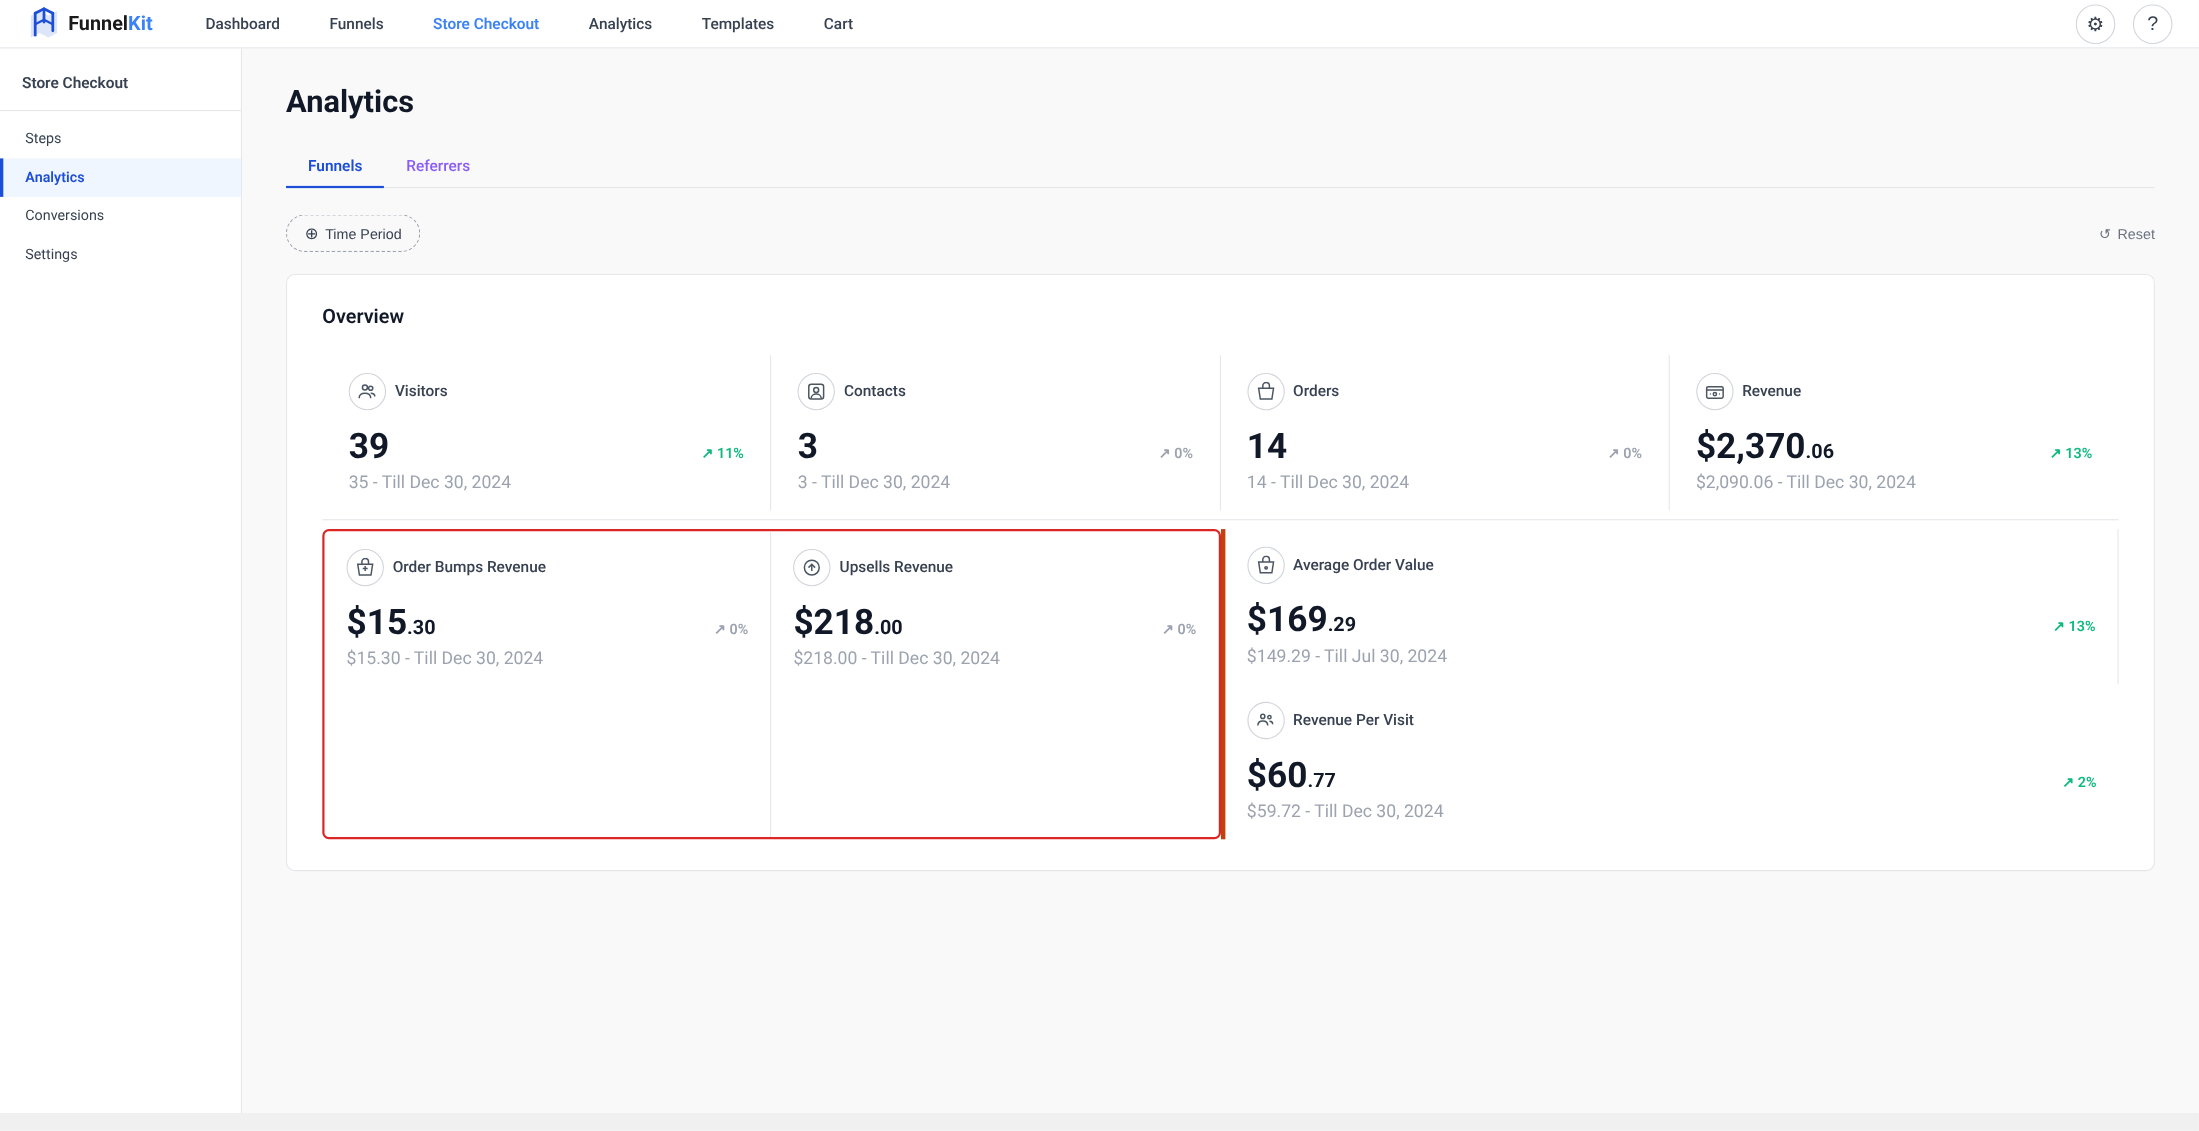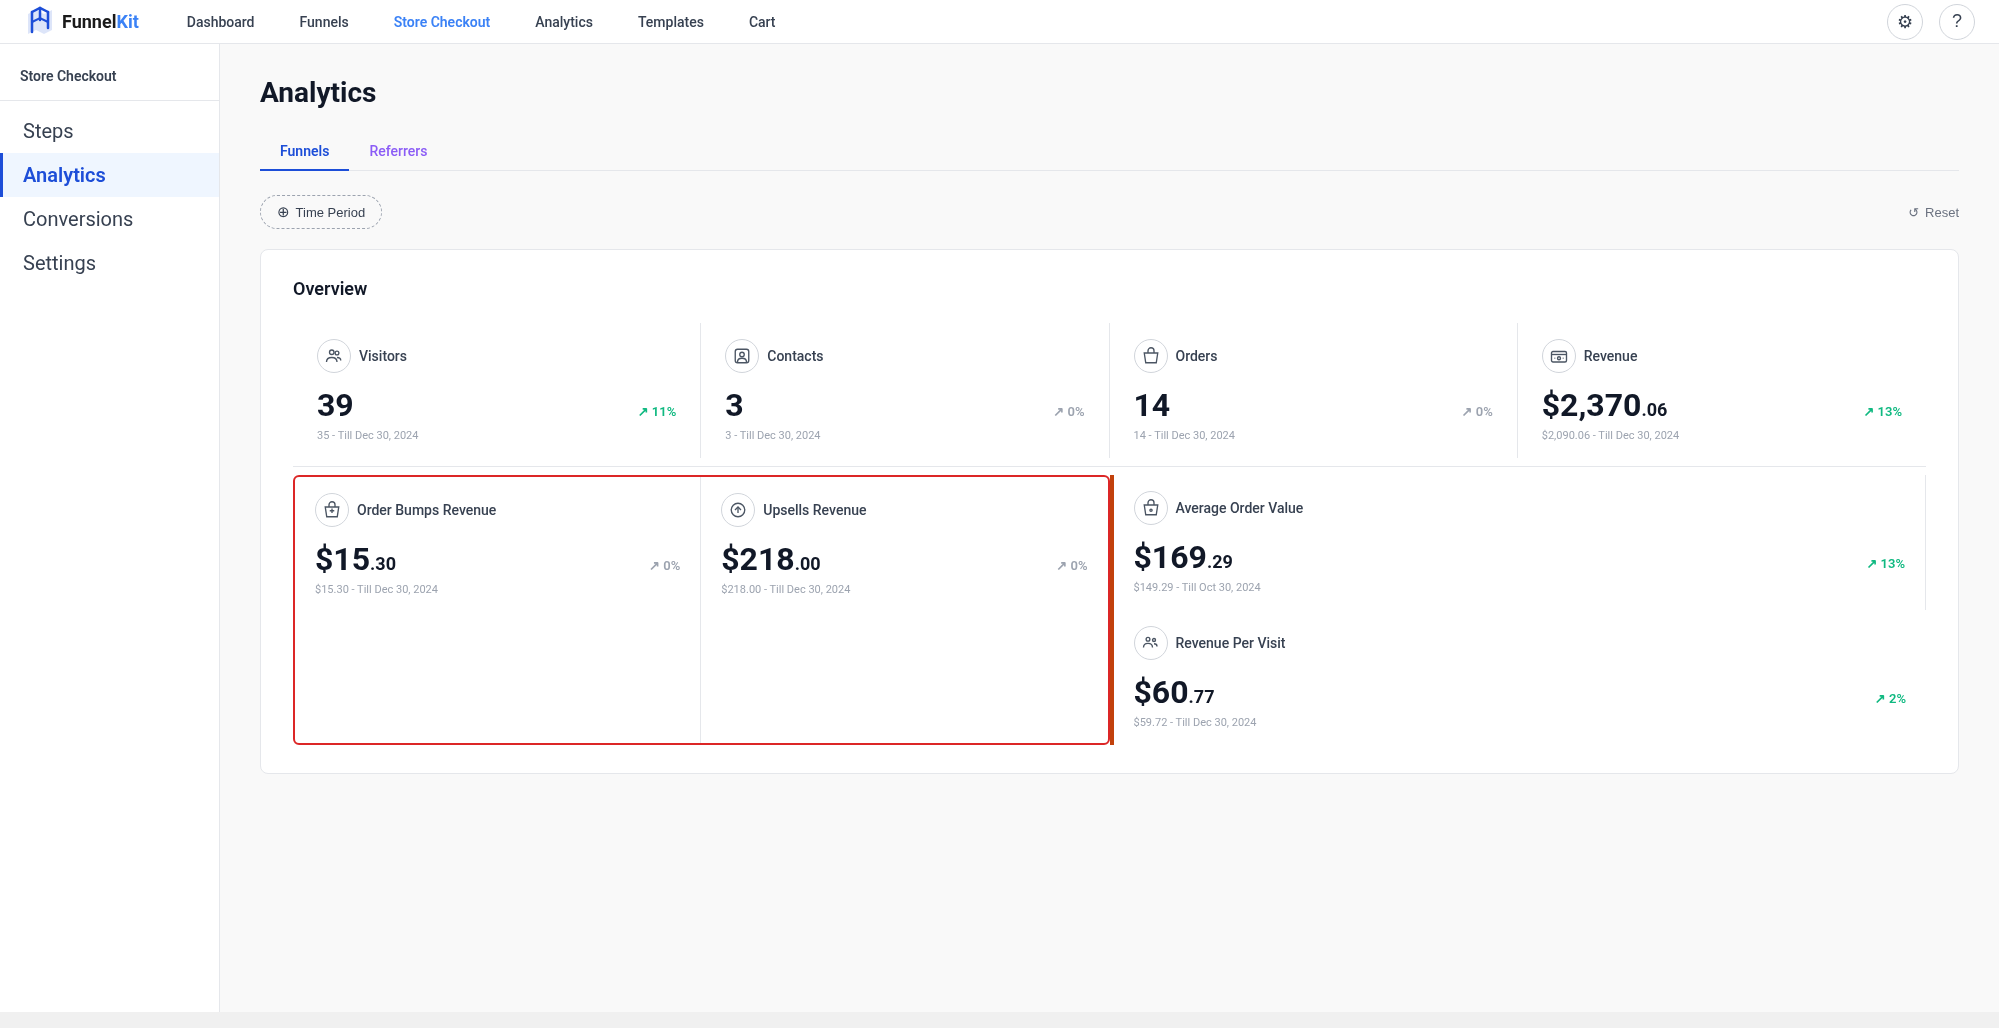--- a/index.html
+++ b/index.html
@@ -94,21 +94,21 @@
       color: #374151;
       padding: 0 20px 16px;
       border-bottom: 1px solid #e5e7eb;
       margin-bottom: 8px;
     }
     .sidebar-item {
       display: flex;
       align-items: center;
       padding: 10px 20px;
       cursor: pointer;
-      font-size: 20px;
+      font-size: 13px;
       color: #374151;
       border-left: 3px solid transparent;
       transition: all 0.15s;
     }
     .sidebar-item.active {
       color: #1d4ed8;
       font-weight: 600;
       border-left: 3px solid #1d4ed8;
       background: #eff6ff;
     }
@@ -242,21 +242,21 @@
     .metric-trend {
       display: flex;
       align-items: center;
       gap: 4px;
       font-size: 13px;
       font-weight: 600;
     }
     .metric-trend.up { color: #10b981; }
     .metric-trend.neutral { color: #6b7280; }
     .metric-subtitle {
-      font-size: 11px;
+      font-size: 16px;
       color: #9ca3af;
     }
 
     
     .metrics-section {
       display: flex;
       flex-direction: column;
       gap: 0;
     }
     .metrics-row1 {
@@ -466,21 +466,21 @@
                   </svg>
                 </div>
                 <span class="metric-label">Average Order Value</span>
               </div>
               <div class="metric-value-row">
                 <span class="metric-value">
                   <span>$169</span><span class="cents">.29</span>
                 </span>
                 <span class="metric-trend up" style="color: rgb(16, 185, 129);">↗ 13%</span>
               </div>
-              <div class="metric-subtitle">$149.29 - Till Oct 30, 2024</div>
+              <div class="metric-subtitle">$149.29 - Till Jul 30, 2024</div>
             </div>
 
             <div class="metric-cell" style="border-right:none; padding:16px 20px;">
               <div class="metric-header">
                 <div class="metric-icon">
                   <svg width="18" height="18" viewBox="0 0 24 24" fill="none" stroke="#4b5563" stroke-width="1.8">
                     <circle cx="8" cy="7" r="2.5"></circle>
                       <circle cx="16" cy="8" r="2"></circle>
                     <path d="M2 18c0-3.5 2.7-5.5 6-5.5s6 2 6 5.5"></path>
                     <path d="M16 13c2 0 4 1 4 3.5"></path>

